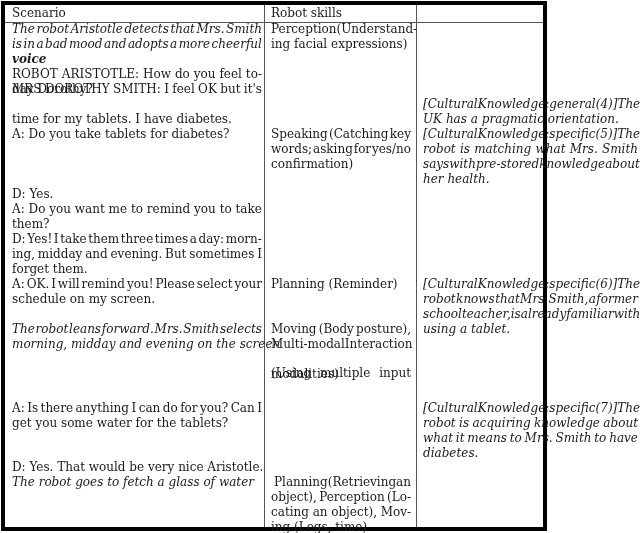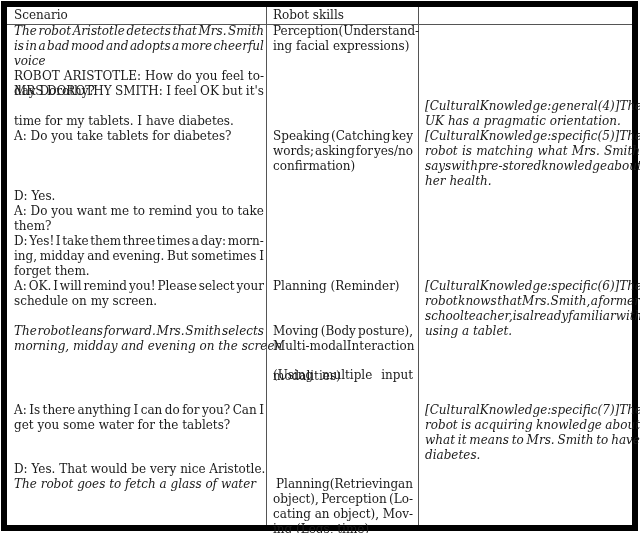--- a/index.html
+++ b/index.html
@@ -1,19 +1,19 @@
 <!DOCTYPE html>
 <html><head>
 <meta charset="utf-8">
 <style>
   html, body { margin: 0; padding: 0; background: #ffffff; }
   body { width: 640px; height: 533px; position: relative; overflow: hidden;
          font-family: "DejaVu Serif", "Liberation Serif", serif; color: #1a1a1a; }
-  .table { position: absolute; left: 1px; top: 1px; width: 637px; height: 530px;
-           border: 6px solid #000000; box-sizing: border-box; }
+  .table { position: absolute; left: 1px; top: 1px; width: 546px; height: 530px;
+           border: 4px solid #000000; box-sizing: border-box; }
   .hline { position: absolute; left: 0; right: 0; height: 1px; background: #555; }
   .vline { position: absolute; top: 0; bottom: 0; width: 1px; background: #555; }
   .hdr { position: absolute; top: 1px; font-size: 12px; line-height: 15px; white-space: nowrap; }
   .ln { position: absolute; font-size: 12px; line-height: 15px; white-space: nowrap; }
   .it { font-style: italic; }
   .col1 { left: 7px; }
   .col2 { left: 266px; }
   .col3 { left: 418px; }
   .just { display: flex; justify-content: space-between; }
   .c1w { width: 250px; }
@@ -46,21 +46,21 @@
         <span>in</span>
         <span>a</span>
         <span>bad</span>
         <span>mood</span>
         <span>and</span>
         <span>adopts</span>
         <span>a</span>
         <span>more</span>
         <span>cheerful</span>
       </div>
-      <div class="ln col1 c1w it" style="top: 47px;">voice</div>
+      <div class="ln col1 c1w it" style="top: 47px; font-weight: bold;">voice</div>
       <div class="ln col1 c1w just" style="top: 62px;">
         <span>ROBOT</span>
         <span>ARISTOTLE:</span>
         <span>How</span>
         <span>do</span>
         <span>you</span>
         <span>feel</span>
         <span>to-</span>
       </div>
       <div class="ln col1 c1w" style="top: 77px;">day Dorothy?</div>

